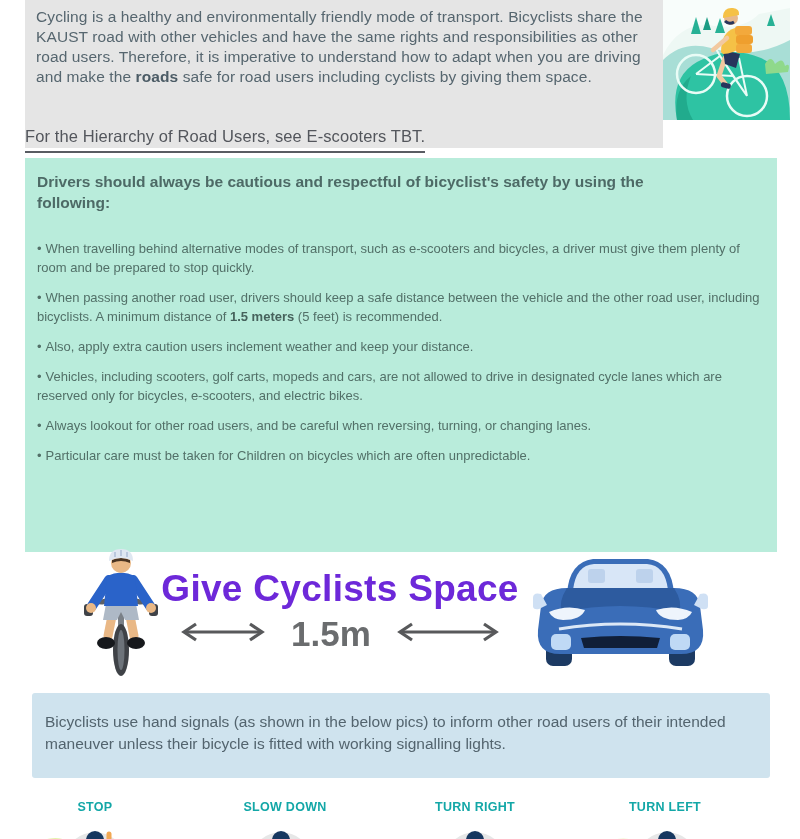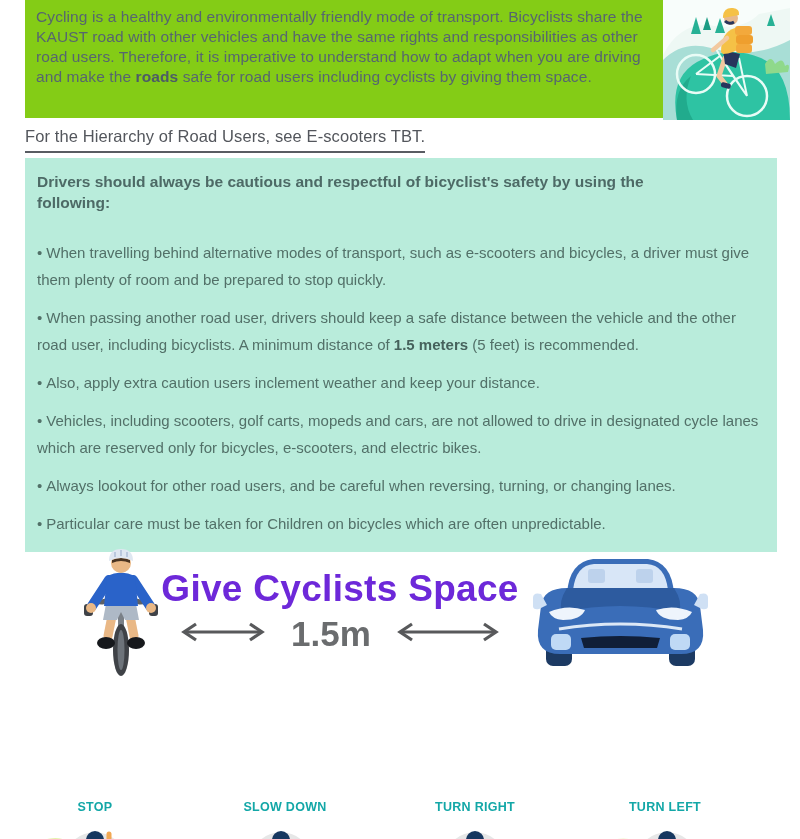--- a/index.html
+++ b/index.html
@@ -7,22 +7,22 @@
   body {
     font-family:"Liberation Sans", sans-serif;
     background:#ffffff;
     position:relative;
     overflow:hidden;
   }
   .page { position:absolute; inset:0; }
 
   
   .intro-box {
-    position:absolute; left:25px; top:0; width:638px; height:118px;
-    background:#84cc16; padding:7px 16px 0 11px;
+    position:absolute; left:25px; top:0; width:638px; height:148px;
+    background:#e5e5e5; padding:7px 16px 0 11px;
   }
   .intro-text { font-size:15.5px; line-height:20px; color:#56666f; letter-spacing:.1px; }
   .intro-text b { color:#4c5c66; }
   .intro-illustration { position:absolute; left:663px; top:0; width:127px; height:120px; }
 
   
   .hierarchy {
     position:absolute; left:25px; top:127px;
     font-size:16.5px; color:#53565c; letter-spacing:.1px;
     padding-bottom:5px; border-bottom:2px solid #595c62;
@@ -31,21 +31,21 @@
 
   
   .mint-box {
     position:absolute; left:25px; top:158px; width:752px; height:394px;
     background:#b9ecdb; padding:13px 11px 0 12px; color:#527068;
   }
   .mint-heading {
     font-weight:bold; font-size:15.5px; line-height:21px; color:#4d6a66;
     max-width:620px; margin-bottom:26px;
   }
-  .bullet { font-size:15px; line-height:27px; margin-bottom:11px; }
+  .bullet { font-size:13px; line-height:19px; margin-bottom:11px; }
   .bullet .marker { margin-right:4px; }
   .bullet b { color:#46625c; }
 
   
   .space-section { position:absolute; left:0; top:543px; width:800px; height:135px; }
   .cyclist-front { position:absolute; left:82px; top:1px; }
   .space-center { position:absolute; left:160px; top:25px; width:360px; text-align:center; }
   .space-title { font-size:37px; font-weight:bold; color:#6d28d9; letter-spacing:.3px; white-space:nowrap; }
   .space-distance-row { display:flex; align-items:center; justify-content:center; gap:25px; margin-top:4px; }
   .space-distance { font-size:35px; font-weight:bold; color:#6a6c6e; }
@@ -183,20 +183,23 @@
         <path d="M16 62 Q34 54 52 60 Q48 70 30 70 Q19 69 16 62 Z" fill="#eef4fc"></path>
         <path d="M159 62 Q141 54 123 60 Q127 70 145 70 Q156 69 159 62 Z" fill="#eef4fc"></path>
         <path d="M26 79 Q87 69 149 79" stroke="#dce8f6" stroke-width="3" fill="none"></path>
         <path d="M48 88 Q87 84 127 88 L124 98 L51 98 Z" fill="#101f38"></path>
         <rect x="18" y="84" width="20" height="16" rx="5" fill="#bfd9f5"></rect>
         <rect x="137" y="84" width="20" height="16" rx="5" fill="#bfd9f5"></rect>
       </svg>
     </div>
   </section>
 
+  <section class="signals-box">
+    <p class="signals-text">Bicyclists use hand signals (as shown in the below pics) to inform other road users of their intended maneuver unless their bicycle is fitted with working signalling lights.</p>
+  </section>
 
   <section class="signals-row">
 
     <div class="signal-col">
       <span class="signal-label">STOP</span>
       <span class="signal-figure">
         <svg width="140" height="46" viewBox="0 0 140 46">
           <path d="M4 46 Q2 26 22 23 Q42 20 48 30 L48 46 Z" fill="#daf08f"></path>
           <path d="M92 46 Q92 26 112 23 Q134 23 137 46 Z" fill="#daf08f"></path>
           <path d="M42 46 Q42 18 70 16 Q98 18 98 46 Z" fill="#e6e7e7"></path>

